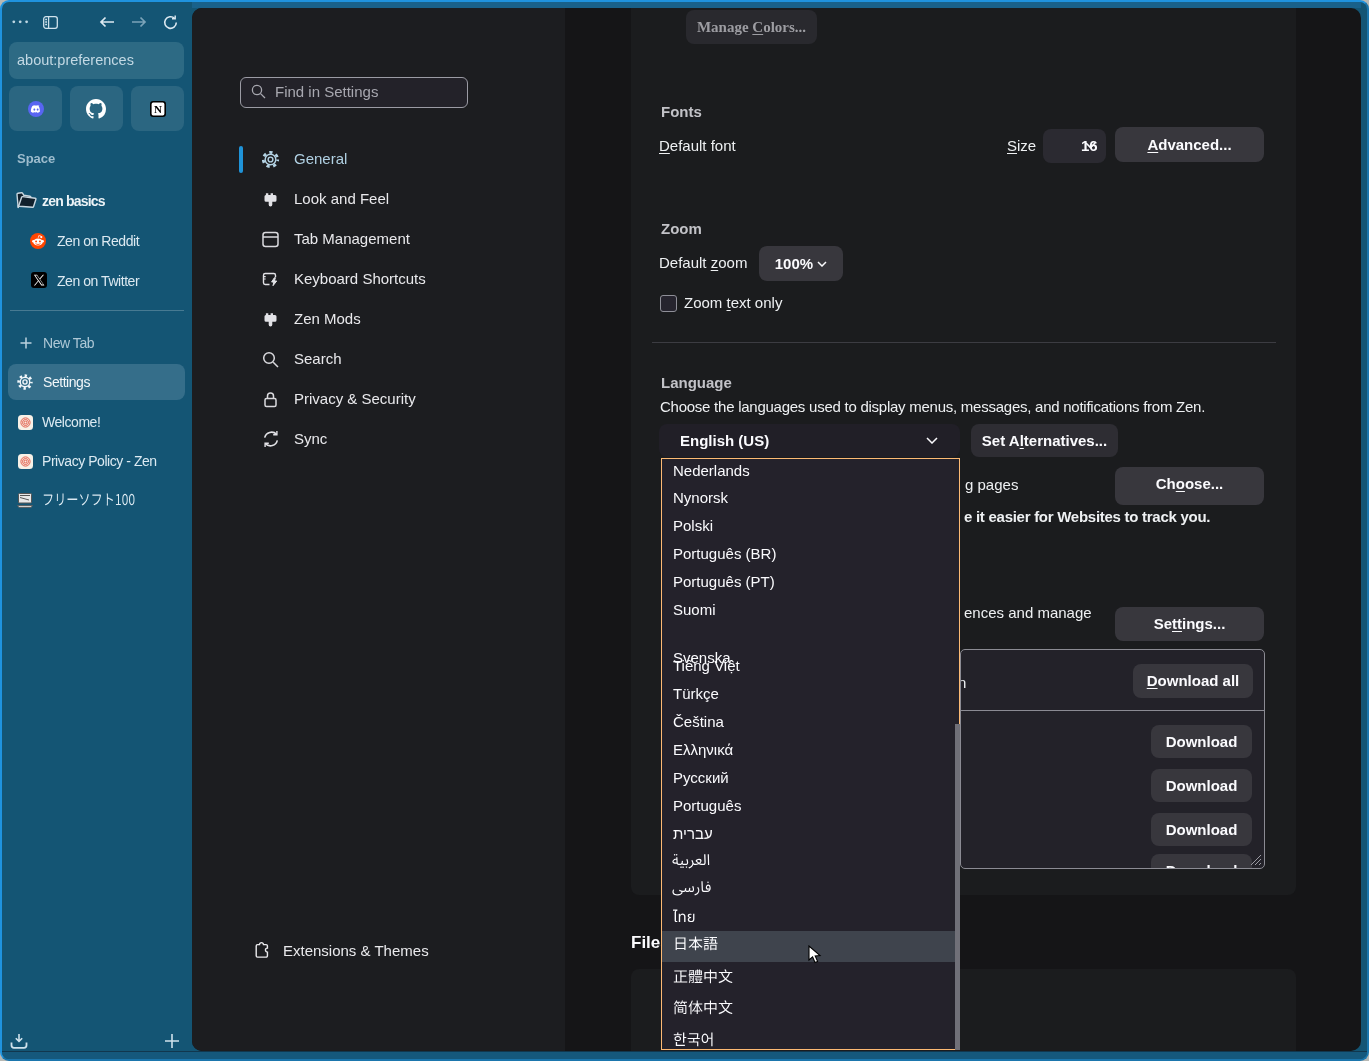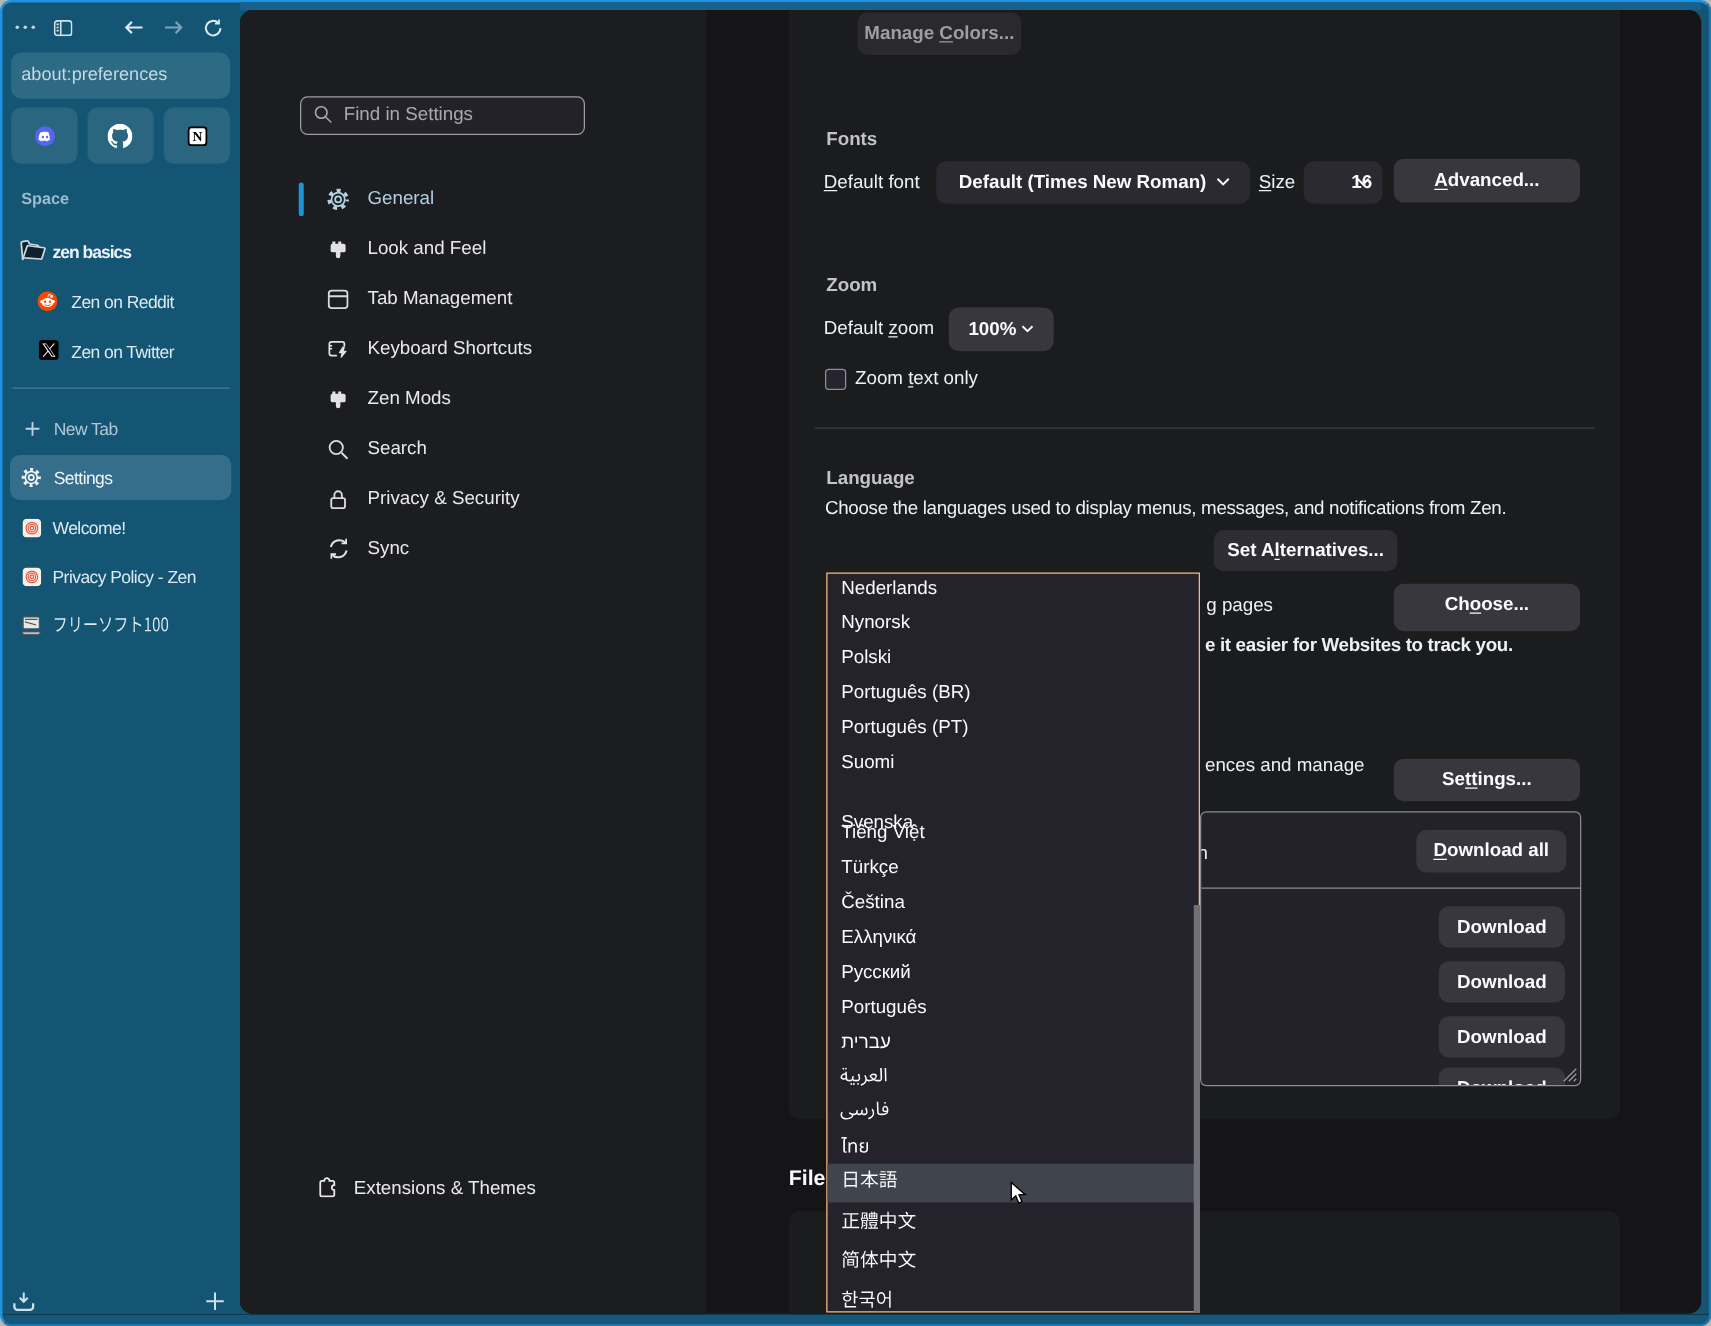--- a/index.html
+++ b/index.html
@@ -202,43 +202,43 @@
         <path d="M3.1 17v-3.7h3.7" stroke-width="1.4"></path>
       </svg>
   <div class="navitem" style="top:421px;">Sync</div>
 
   <svg class="abs" style="left:62px;top:933px" width="17" height="17" viewBox="0 0 15 15" fill="none" stroke="#e9e9ec" stroke-width="1.25">
         <path d="M3.1 3.2 h1.7 a1.8 1.8 0 1 1 3.6 0 h2.3 a1.15 1.15 0 0 1 1.15 1.15 v1.95 a1.75 1.75 0 1 0 0 3.5 v3.3 a1.15 1.15 0 0 1 -1.15 1.15 H3.1 a1.15 1.15 0 0 1 -1.15 -1.15 V4.35 a1.15 1.15 0 0 1 1.15 -1.15 z"></path>
       </svg>
   <div class="abs" style="left:91px;top:933px;color:#e9e9ec;font-size:15px;line-height:20px;">Extensions &amp; Themes</div>
 
   <div class="card" style="left:439px;top:0;width:665px;height:887px;border-radius:0 0 8px 8px;"></div>
-  <div class="btn" style="left:494px;top:2px;width:131px;height:34px;line-height:34px;background:#29292e;color:#9d9da2;">Manage <u>C</u>olors...</div>
+  <div class="btn" style="left:494px;top:2px;width:131px;height:34px;line-height:34px;background:#29292e;color:#9d9da2;font-family:Liberation Serif, serif;">Manage <u>C</u>olors...</div>
   <div class="hd" style="left:469px;top:94px;">Fonts</div>
   <div class="lbl" style="left:467px;top:128px;"><u>D</u>efault font</div>
-  <div class="sel" style="left:557px;top:121px;width:251px;height:34px;line-height:34px;background:#2b2a31;"><span style="padding-left:18px;">Default (Times New Roman)</span>
-    <svg style="position:absolute;right:16px;top:13px" width="11" height="7" viewBox="0 0 11 7" fill="none" stroke="#fbfbfe" stroke-width="1.6">
-          <path d="M1 1l4.5 4.5L10 1"></path>
-        </svg></div>
   <div class="lbl" style="left:815px;top:128px;"><u>S</u>ize</div>
   <div class="sel" style="left:851px;top:121px;width:63px;height:34px;line-height:34px;background:#2b2a31;padding-left:24px;"><span style="padding-left:14px;">16</span>
     <svg style="position:absolute;right:10px;top:13px" width="11" height="7" viewBox="0 0 11 7" fill="none" stroke="#fbfbfe" stroke-width="1.6">
           <path d="M1 1l4.5 4.5L10 1"></path>
         </svg></div>
   <div class="btn" style="left:923px;top:119px;width:149px;height:35px;line-height:35px;"><u>A</u>dvanced...</div>
   <div class="hd" style="left:469px;top:211px;">Zoom</div>
   <div class="lbl" style="left:467px;top:245px;">Default <u>z</u>oom</div>
   <div class="btn" style="left:567px;top:238px;width:84px;height:35px;line-height:35px;">100% <svg style="display:inline-block;vertical-align:2px" width="10" height="6" viewBox="0 0 10 6" fill="none" stroke="#fbfbfe" stroke-width="1.5">
           <path d="M1 1l4 4 4-4"></path>
         </svg></div>
   <div class="abs" style="left:468px;top:287px;width:17px;height:17px;border:1.5px solid #8f8f98;border-radius:3px;background:#26242e;"></div>
   <div class="lbl" style="left:492px;top:285px;">Zoom <u>t</u>ext only</div>
   <div class="abs" style="left:460px;top:334px;width:624px;height:1px;background:#3c3c42;"></div>
   <div class="hd" style="left:469px;top:365px;">Language</div>
   <div class="lbl" style="left:468px;top:389px;letter-spacing:-0.25px;">Choose the languages used to display menus, messages, and notifications from Zen.</div>
+  <div class="sel" style="left:467px;top:416px;width:301px;height:33px;line-height:33px;background:#211f27;"><span style="padding-left:21px;">English (US)</span>
+    <svg style="position:absolute;right:22px;top:13px" width="12" height="7" viewBox="0 0 12 7" fill="none" stroke="#fbfbfe" stroke-width="1.5">
+          <path d="M1 1l5 5 5-5"></path>
+        </svg></div>
   <div class="btn" style="left:779px;top:416px;width:147px;height:33px;line-height:33px;background:#2e2d33;">Set A<u>l</u>ternatives...</div>
   <div class="lbl" style="left:773px;top:467px;">g pages</div>
   <div class="btn" style="left:923px;top:459px;width:149px;height:38px;line-height:34px;">Ch<u>o</u>ose...</div>
   <div class="lbl" style="left:772px;top:499px;font-weight:bold;letter-spacing:-0.27px;">e it easier for Websites to track you.</div>
   <div class="lbl" style="left:772px;top:595px;">ences and manage</div>
   <div class="btn" style="left:923px;top:599px;width:149px;height:34px;line-height:34px;">Se<u>tt</u>ings...</div>
 
   <div class="abs" style="left:768px;top:641px;width:305px;height:220px;border:1px solid #8b8b93;border-radius:5px;background:#232229;overflow:hidden;">
     <div class="abs" style="left:0;top:60px;width:305px;height:1px;background:#8b8b93;"></div>
     <div class="abs" style="left:-3px;top:24px;color:#eef0f2;font-size:15px;">n</div>

